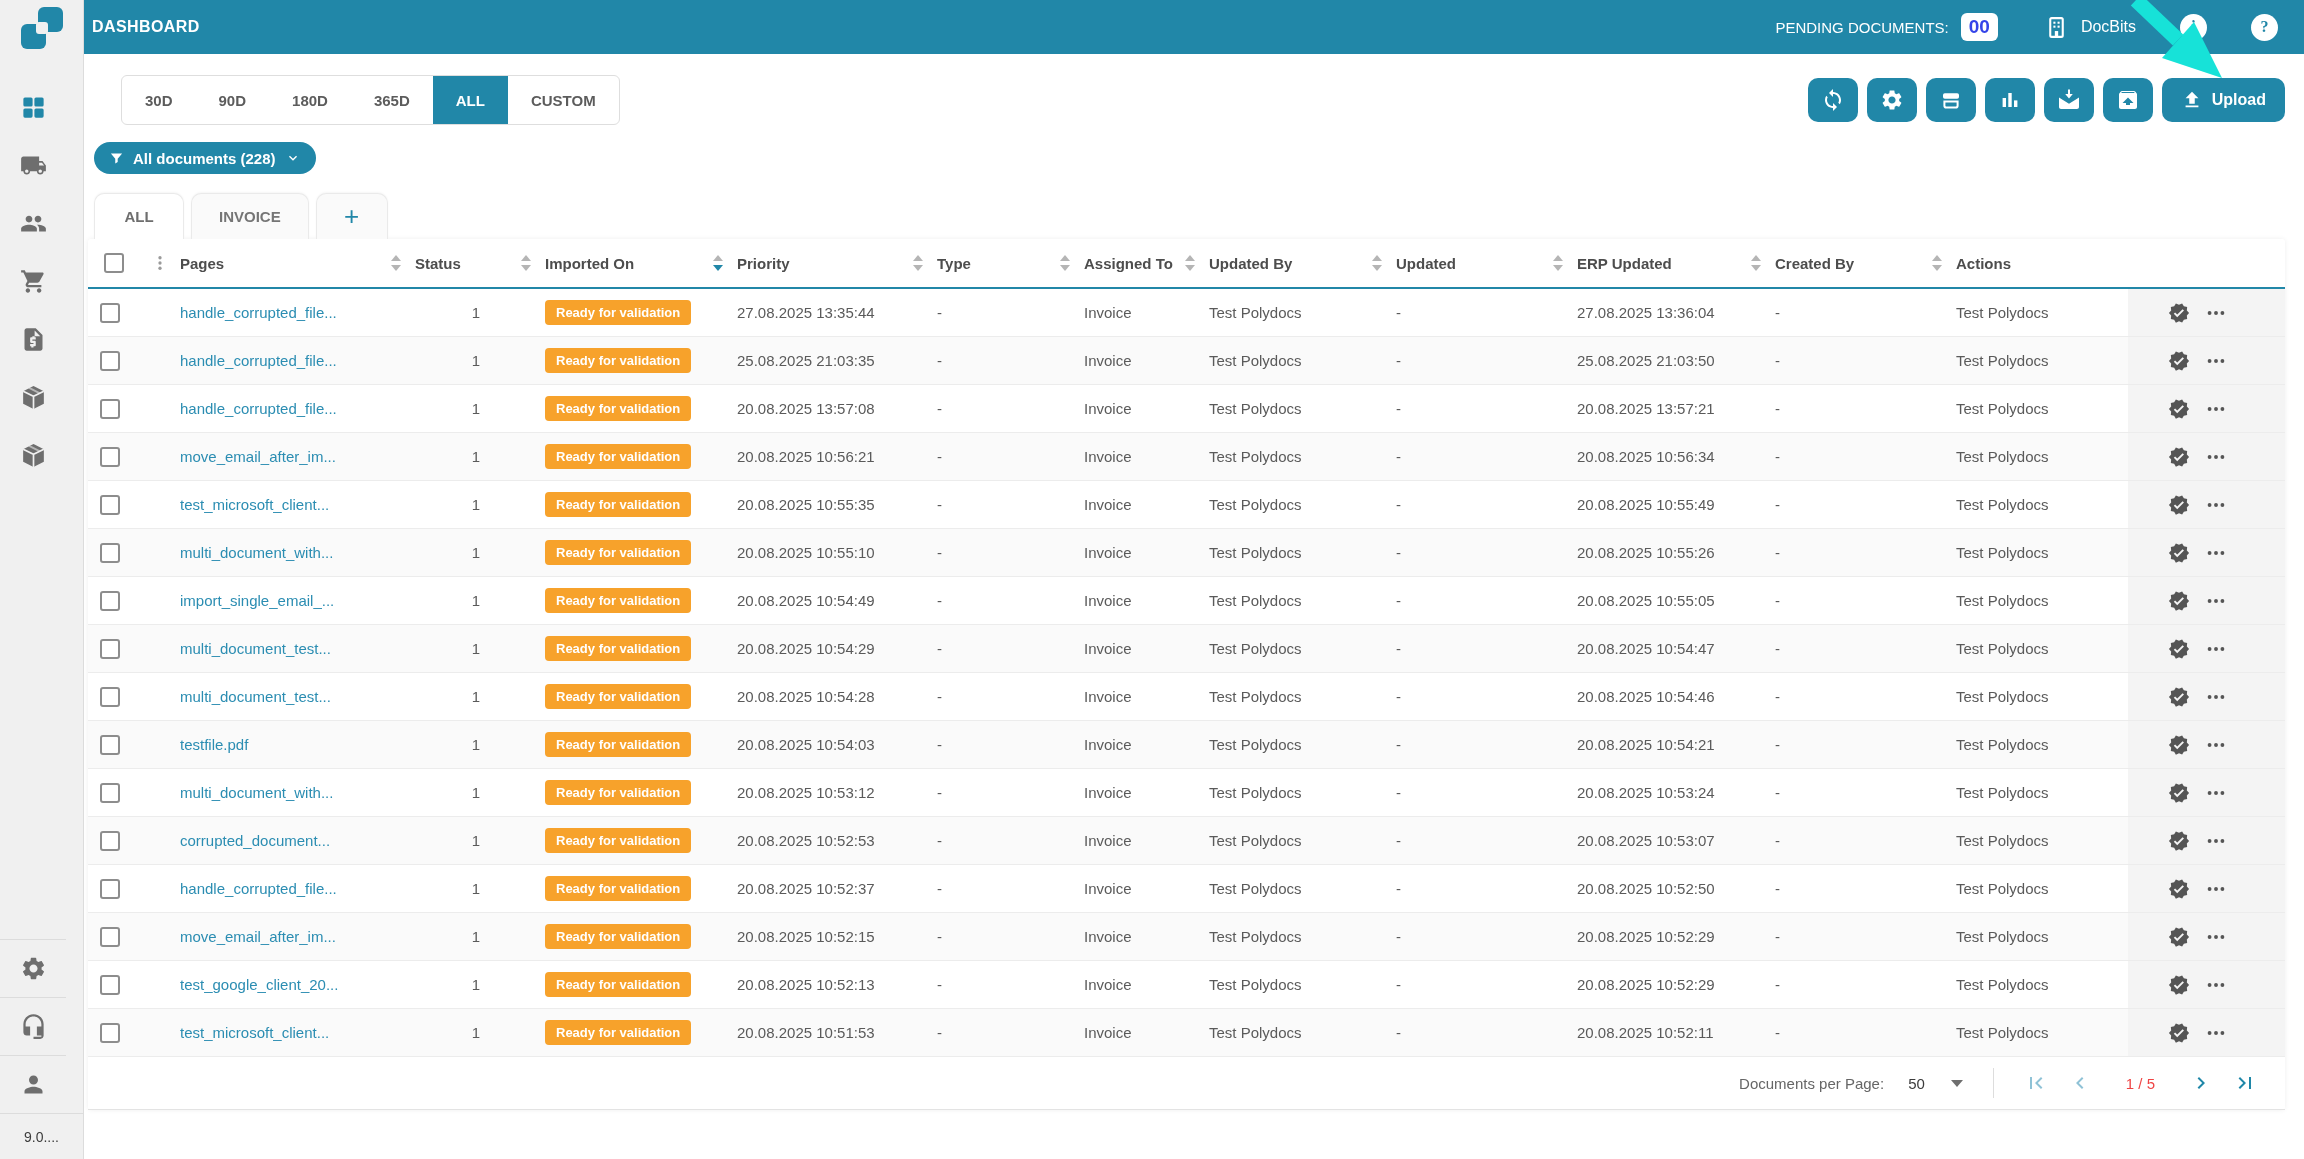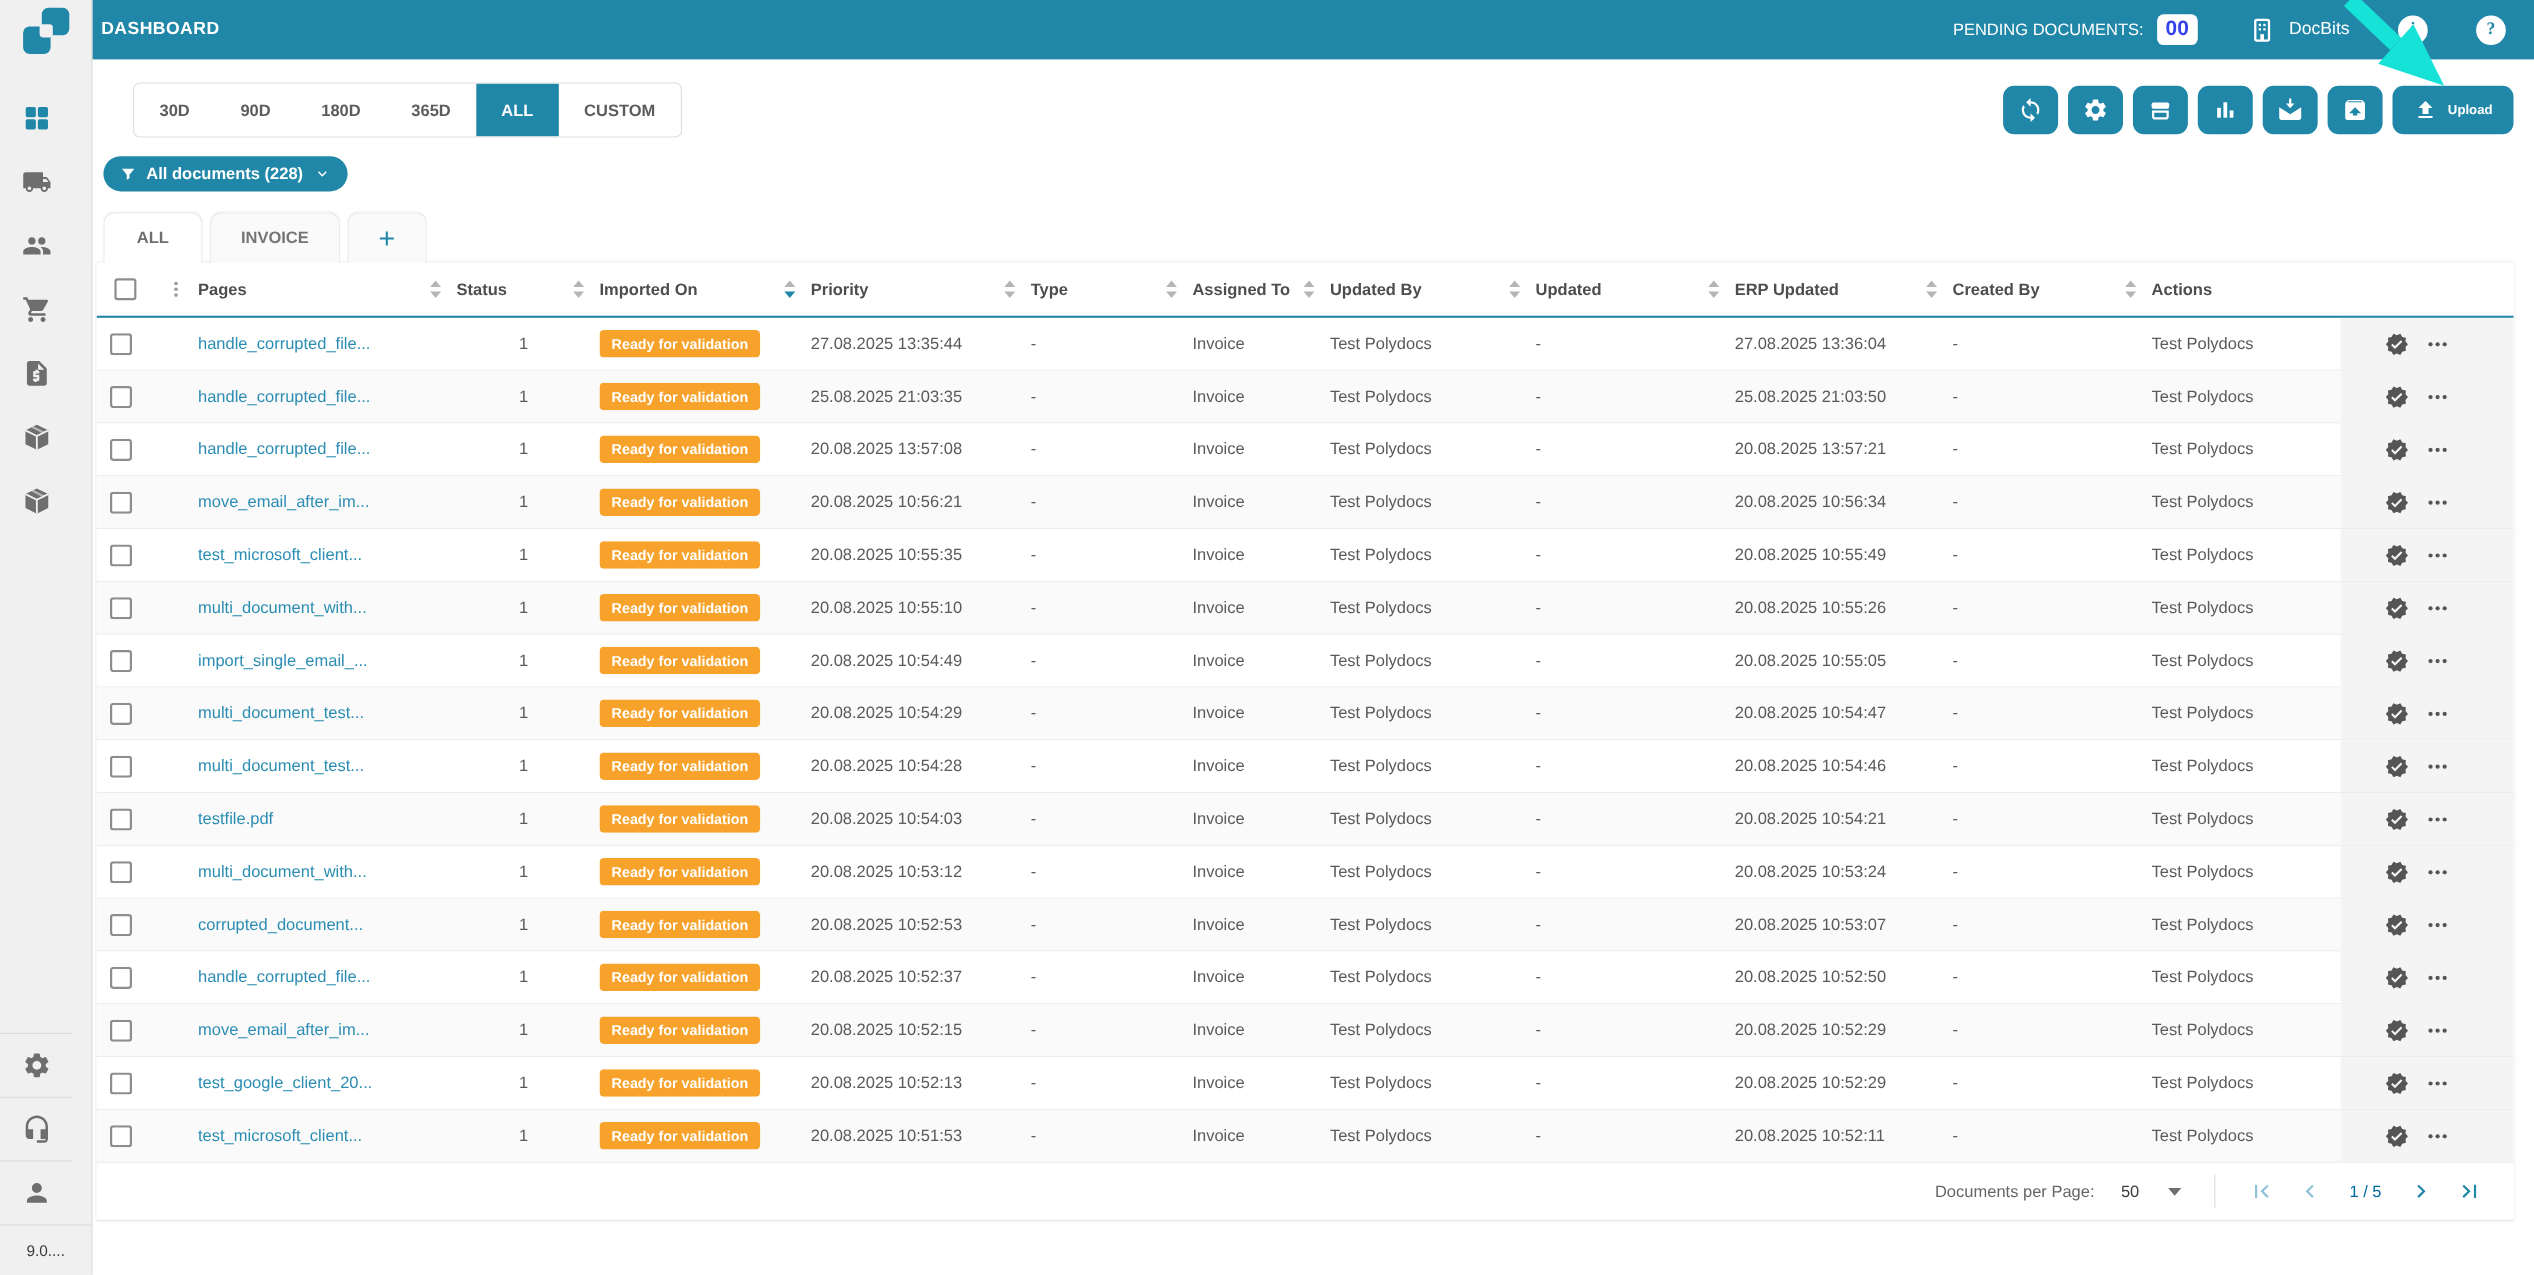--- a/index.html
+++ b/index.html
@@ -59,21 +59,21 @@
              display:flex;overflow:hidden}
   .date-opt{padding:0 23px;display:flex;align-items:center;font-size:15px;font-weight:bold;
             color:#5c5c5c;cursor:pointer}
   .date-opt.active{background:#2187a8;color:#fff}
 
   .toolbar{margin-left:auto;display:flex;align-items:center;gap:9px}
   .tool-btn{width:50px;height:44px;border:0;background:#2187a8;color:#fff;border-radius:10px;
             display:flex;align-items:center;justify-content:center;cursor:pointer}
   .tool-btn svg{width:24px;height:24px}
   .upload-btn{height:44px;border:0;background:#2187a8;color:#fff;border-radius:10px;cursor:pointer;
-              display:flex;align-items:center;gap:9px;padding:0 19px;font-size:12px;font-weight:bold;
+              display:flex;align-items:center;gap:9px;padding:0 19px;font-size:16px;font-weight:bold;
               font-family:"Liberation Sans",sans-serif}
   .upload-btn svg{width:22px;height:22px}
 
   .chip-row{margin:17px 0 0 28px}
   .chip{display:inline-flex;align-items:center;gap:9px;background:#2187a8;color:#fff;height:32px;
         padding:0 15px;border-radius:16px;font-size:15px;font-weight:bold;cursor:pointer}
   .chip svg{width:15px;height:15px}
   .chip .chev svg{width:16px;height:16px}
 
   .tabs{display:flex;gap:7px;margin:19px 0 0 28px;position:relative;z-index:2}
@@ -116,21 +116,21 @@
   .per-page{display:flex;align-items:center;gap:24px}
   .per-page .value{color:#3c3c3c}
   .caret{width:0;height:0;border-left:6px solid transparent;border-right:6px solid transparent;
          border-top:7px solid #6e6e6e;margin-left:2px;cursor:pointer}
   .vdiv{width:1px;height:30px;background:#ddd;margin:0 30px}
   .pager{display:flex;align-items:center;gap:20px;padding-right:14px}
   .pg-btn{cursor:pointer;display:flex}
   .pg-btn svg{width:24px;height:24px}
   .pg-btn.light{color:#8fc2d6}
   .pg-btn.dark{color:#1f87a8}
-  .page-info{color:#0369a1;margin:0 4px}
+  .page-info{color:#ef4444;margin:0 14px}
 
   
   .cursor-arrow{position:absolute;left:2128px;top:0;width:106px;height:88px;z-index:20;pointer-events:none}
 </style>
 </head>
 <body>
 
 <div class="sidebar">
   <div class="logo-cell">
     <div class="logo">

